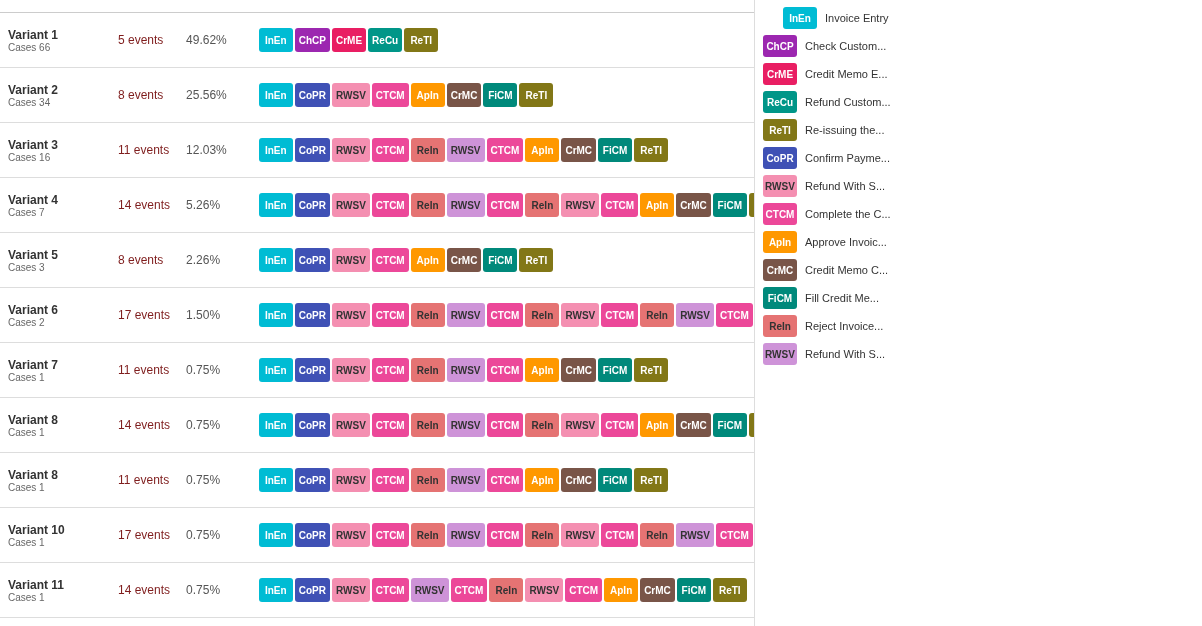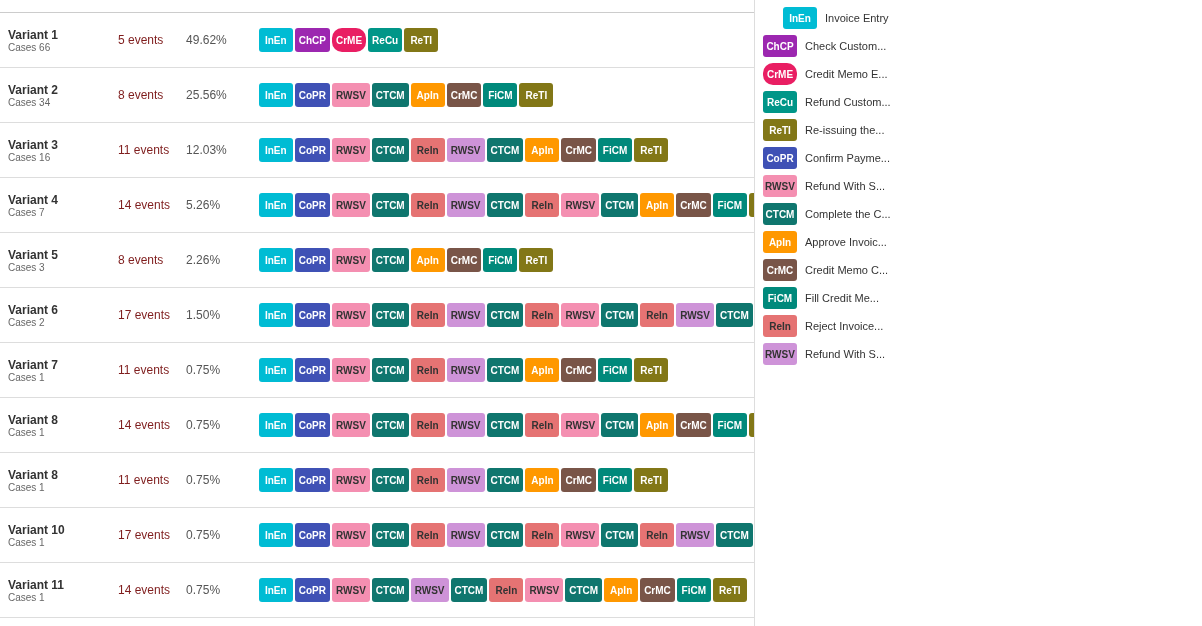--- a/index.html
+++ b/index.html
@@ -105,27 +105,27 @@
       font-size: 10px;
       font-weight: 600;
     }
     .legend-label {
       font-size: 11px;
       color: #333;
     }
     
     .c-inen   { background-color: #00BCD4; margin-left: 20px; }
     .c-chcp   { background-color: #9C27B0; }
-    .c-crme   { background-color: #E91E63; border-radius: 10px; }
+    .c-crme   { background-color: #E91E63; }
     .c-recu   { background-color: #009688; }
     .c-reti   { background-color: #827717; }
     .c-copr   { background-color: #3F51B5; }
     .c-rwsv   { background-color: #F48FB1; color: #333; }
     .c-rwsv2  { background-color: #CE93D8; color: #333; }
-    .c-ctcm   { background-color: #0f766e; }
+    .c-ctcm   { background-color: #ec4899; }
     .c-apin   { background-color: #FF9800; }
     .c-crmc   { background-color: #795548; }
     .c-ficm   { background-color: #00897B; }
     .c-rein   { background-color: #E57373; color: #333;}
   </style>
 </head>
 <body>
 
 <div class="container">
   <div class="main-table">

